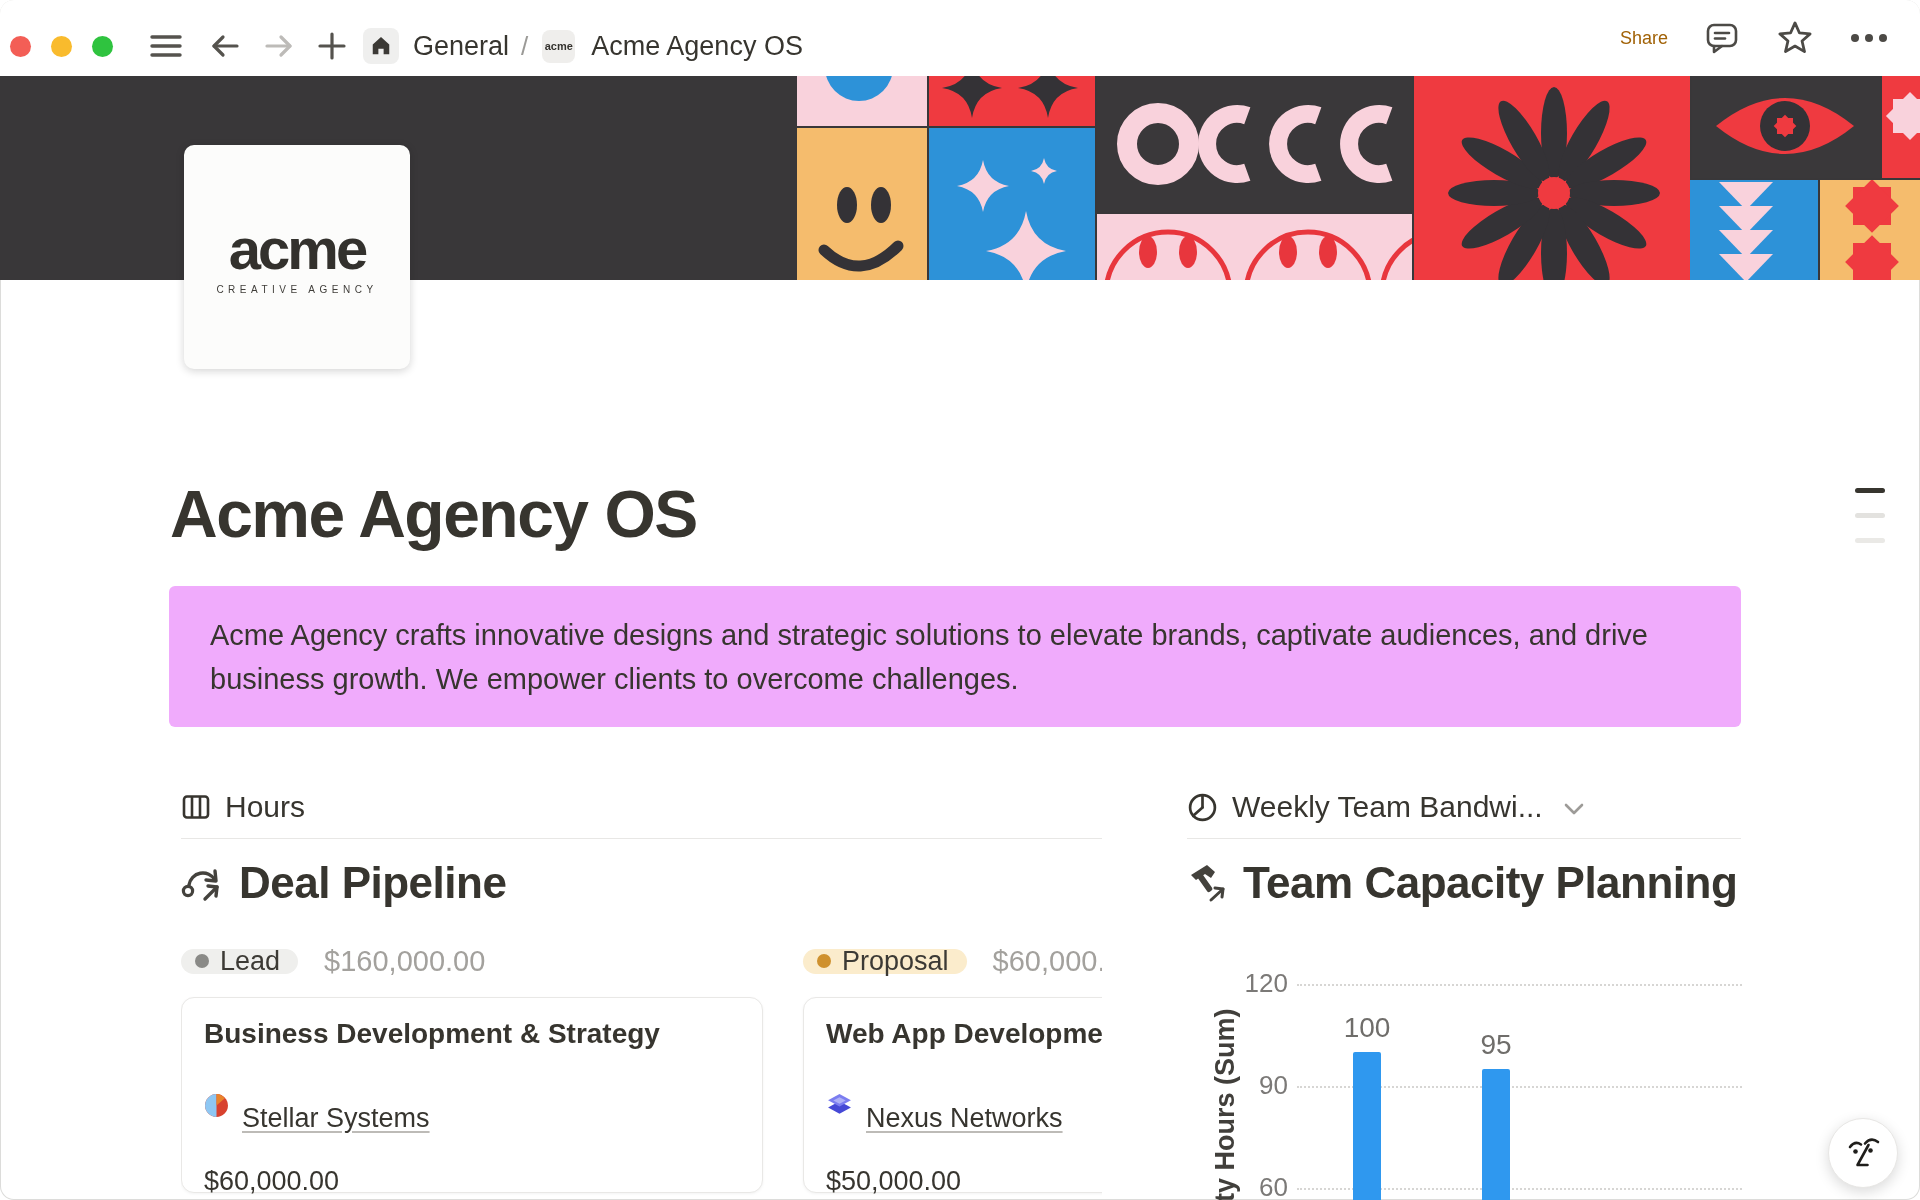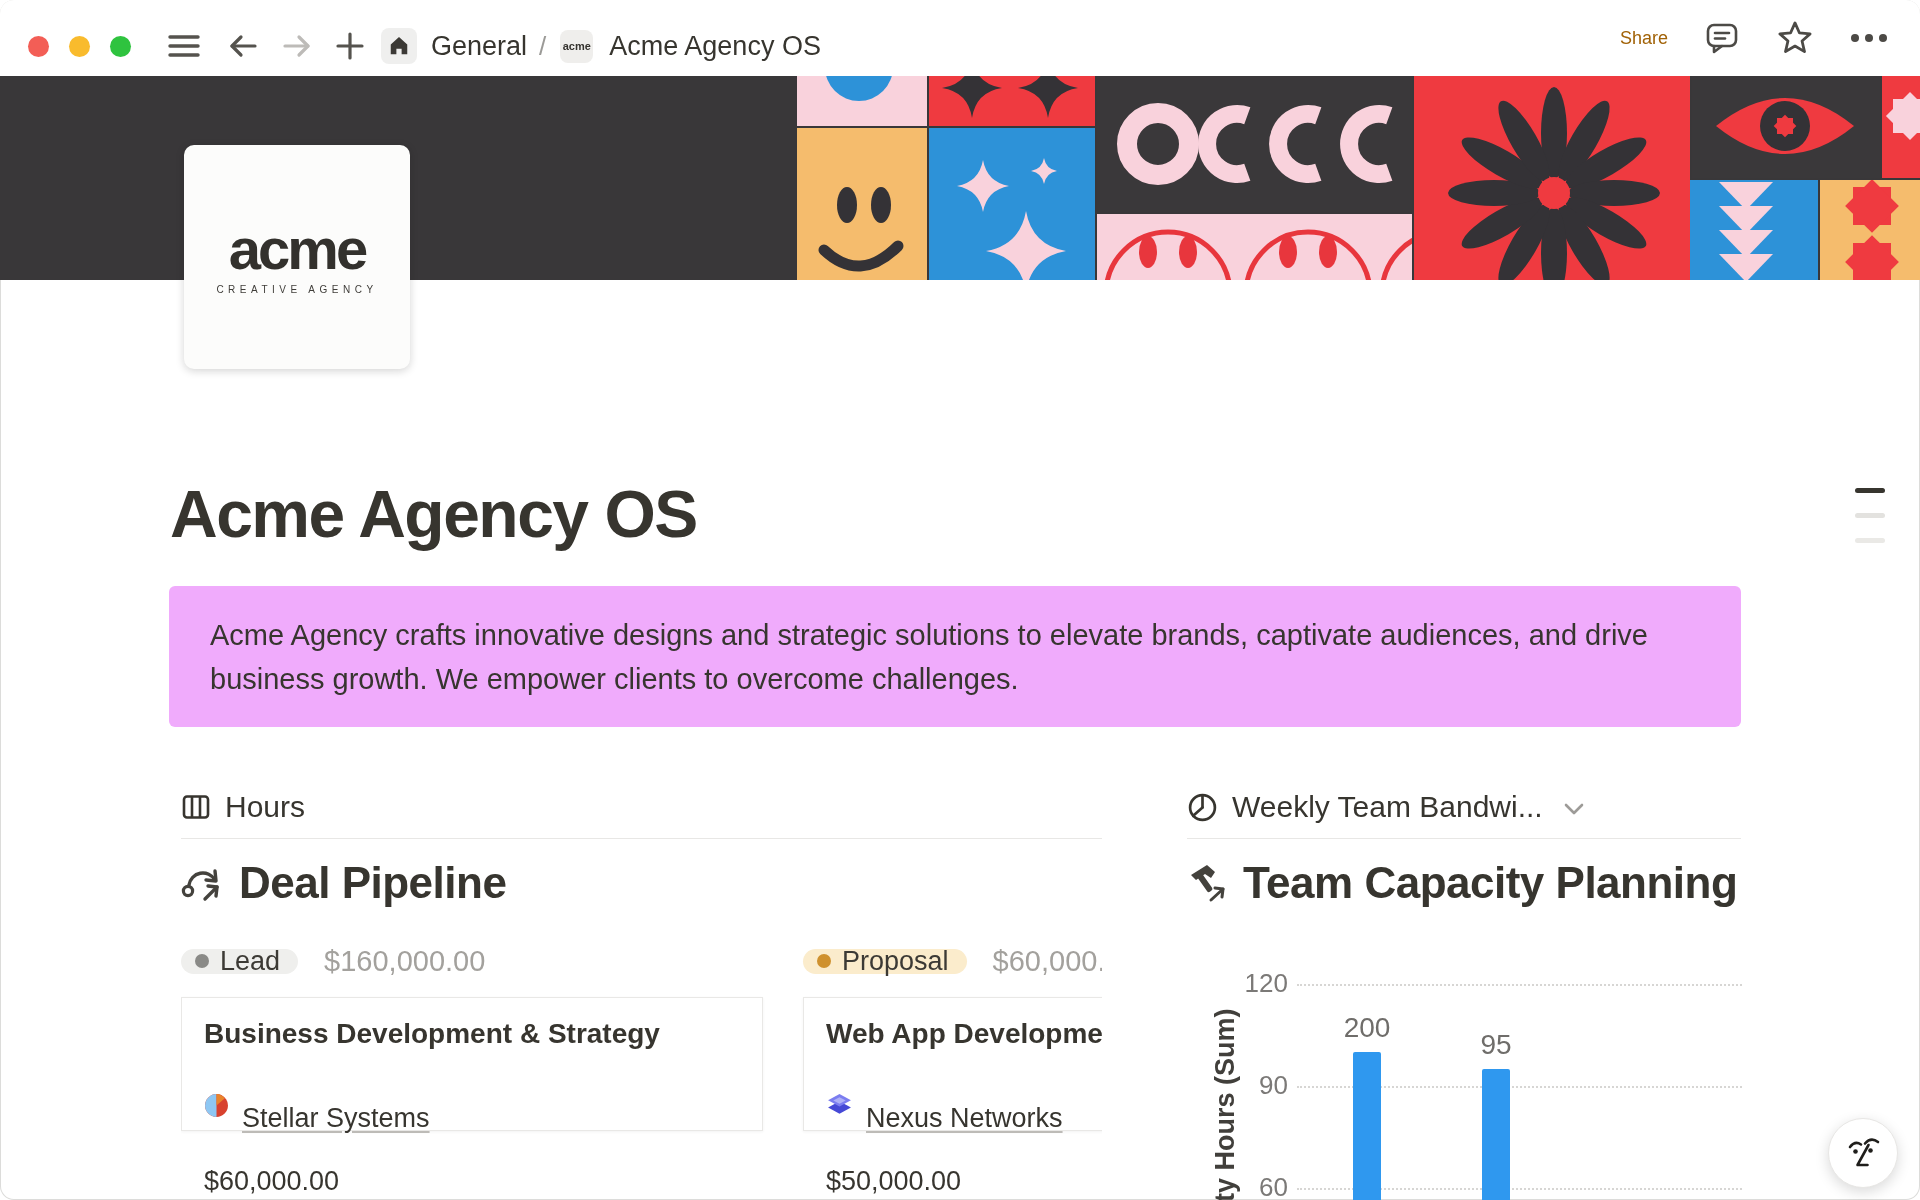--- a/index.html
+++ b/index.html
@@ -3,21 +3,21 @@
 <meta charset="utf-8">
 <style>
   html,body{margin:0;padding:0;background:#fff;}
   .screen{
     position:relative;width:1920px;height:1200px;overflow:hidden;background:#ffffff;
     font-family:"Liberation Sans","DejaVu Sans",sans-serif;color:#37352f;
     border-radius:14px;box-shadow:inset 0 0 0 1px #dcdcda;
   }
   
   .titlebar{position:absolute;left:0;top:0;width:1920px;height:76px;background:#fff;}
-  .tb-left{position:absolute;left:28px;top:0;height:92px;display:flex;align-items:center;}
+  .tb-left{position:absolute;left:10px;top:0;height:92px;display:flex;align-items:center;}
   .light{width:21px;height:21px;border-radius:50%;margin-right:20px;}
   .light.close{background:#f35e56;}
   .light.min{background:#f9bb2d;}
   .light.max{background:#2fc33f;}
   .tb-icon{display:flex;align-items:center;justify-content:center;}
   .hamburger{margin-left:16px;margin-right:26px;}
   .navarrow{margin-right:22px;}
   .plus{margin-right:16px;}
   .home-box{width:36px;height:36px;background:#efefee;border-radius:8px;margin-right:14px;display:flex;align-items:center;justify-content:center;}
   .crumb{font-size:27px;color:#37352f;}
@@ -58,21 +58,21 @@
   .kcol.c0{left:0;}
   .kcol.c1{left:622px;}
   .badge-row{display:flex;align-items:center;height:42px;}
   .pill{display:flex;align-items:center;height:25px;border-radius:20px;padding:0 18px 0 14px;font-size:27px;font-weight:500;color:#3c3a35;}
   .pill .dot{width:14px;height:14px;border-radius:50%;margin-right:11px;}
   .pill.lead{background:#efefed;}
   .pill.lead .dot{background:#8a8a87;}
   .pill.proposal{background:#fbeccc;}
   .pill.proposal .dot{background:#cf912e;}
   .col-sum{font-size:29px;color:#a3a19d;margin-left:26px;}
-  .card{margin-top:15px;width:582px;height:134px;box-sizing:border-box;background:#fff;border:1px solid #e9e8e6;border-radius:0;
+  .card{margin-top:15px;width:582px;height:196px;box-sizing:border-box;background:#fff;border:1px solid #e9e8e6;border-radius:13px;
     box-shadow:0 1px 3px rgba(0,0,0,.05);padding:20px 22px;}
   .card-title{font-size:28px;font-weight:600;color:#37352f;}
   .client-row{display:flex;align-items:center;margin-top:26px;gap:13px;}
   .client{font-size:27px;font-weight:500;color:#37352f;text-decoration:underline;text-decoration-color:#bdbbb7;text-underline-offset:4px;margin-top:27px;}
   .card-amt{margin-top:32px;font-size:27px;color:#37352f;}
   
   .chart{position:absolute;left:0;top:160px;width:554px;height:300px;}
   .tick{position:absolute;left:0;width:101px;text-align:right;font-size:26px;color:#7b7977;}
   .gridline{position:absolute;left:110px;width:445px;border-top:2px dotted #d7d6d4;height:0;}
   .bar{position:absolute;width:28px;background:#2f98ef;border-radius:2px 2px 0 0;}
@@ -409,21 +409,21 @@
       <span class="ylabel">ty Hours (Sum)</span>
 
       <div class="gridline" style="top: 44px;"></div>
       <div class="gridline" style="top: 146px;"></div>
       <div class="gridline" style="top: 248px;"></div>
 
       <span class="tick" style="top: 28px;">120</span>
       <span class="tick" style="top: 130px;">90</span>
       <span class="tick" style="top: 232px;">60</span>
 
-      <span class="bar-label" style="top: 72px; left: 136px;">200</span>
+      <span class="bar-label" style="top: 72px; left: 136px;">100</span>
       <span class="bar-label" style="top: 89px; left: 265px;">95</span>
 
       <div class="bar" style="left: 166px; top: 112px; height: 208px;"></div>
       <div class="bar" style="left: 295px; top: 129px; height: 191px;"></div>
     </div>
   </div>
 
   <div class="ai-btn">
     <svg width="40" height="40" viewBox="0 0 40 40">
       <g stroke="#1f1e1b" stroke-width="2.6" fill="none" stroke-linecap="round" stroke-linejoin="round">

